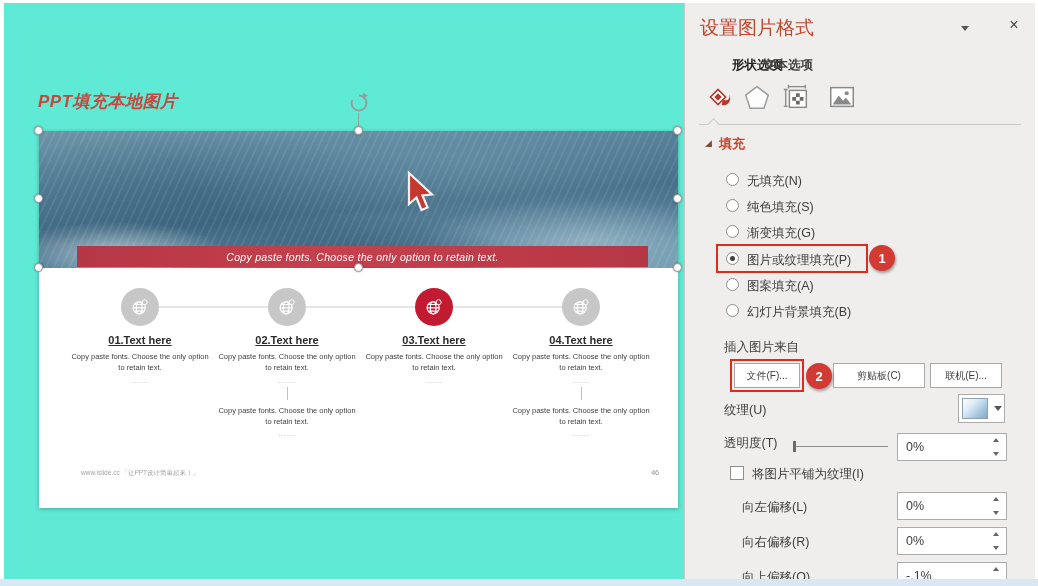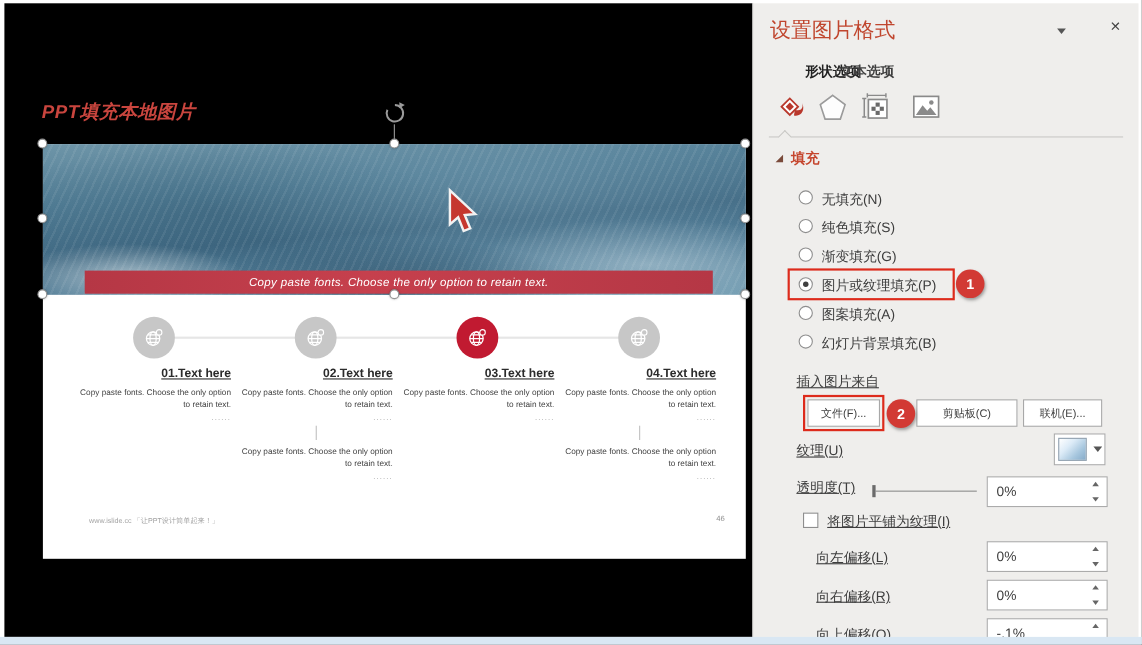--- a/index.html
+++ b/index.html
@@ -1,20 +1,20 @@
 <!DOCTYPE html>
 <html><head>
 <meta charset="utf-8">
 <style>
   * { margin:0; padding:0; box-sizing:border-box; }
   html,body { width:1038px; height:586px; }
   body { position:relative; font-family:"Liberation Sans", sans-serif; background:#fff; overflow:hidden; }
 
   
-  .canvas { position:absolute; left:4px; top:3px; width:680px; height:576px; background:#000000; }
+  .canvas { position:absolute; left:4px; top:3px; width:680px; height:576px; background:#5eead4; }
   .vdivider { position:absolute; left:684px; top:3px; width:1px; height:576px; background:#c7c6c4; }
   .panel { position:absolute; left:685px; top:3px; width:350px; height:576px; background:#efeeec; overflow:hidden; }
   .bottom-strip { position:absolute; left:0; bottom:0; width:100%; height:7px; background:#d9e7f3; }
 
   
   .slide-title { position:absolute; left:34px; top:87px; font-size:17px; font-weight:bold; font-style:italic; color:#c9453e; letter-spacing:.5px; }
   .rotate-stem { position:absolute; left:354px; top:110px; width:1px; height:18px; background:#9a9a9a; }
   .rotate-icon { position:absolute; left:344px; top:89px; }
   .slide { position:absolute; left:35px; top:128px; width:639px; height:377px; background:#fff; box-shadow:0 1px 4px rgba(0,0,0,.28); }
 
@@ -31,21 +31,21 @@
     background:repeating-linear-gradient(115deg, rgba(255,255,255,.07) 0 2px, transparent 2px 7px); }
   .banner { position:absolute; left:38px; top:115px; width:571px; height:21px; z-index:3;
     background:linear-gradient(90deg,#b53745,#c6404d 45%,#b53745); display:flex; align-items:center; justify-content:center; }
   .banner span { color:#fff; font-style:italic; font-size:10.5px; letter-spacing:.3px; }
 
   .handle { position:absolute; width:9px; height:9px; border-radius:50%; background:#fff; border:1px solid #949494; box-shadow:0 0 2px rgba(0,0,0,.35); z-index:5; }
 
   .cursor { position:absolute; left:364px; top:39px; z-index:6; }
 
   .tl-line { position:absolute; left:101px; top:175px; width:441px; height:2px; background:#e6e6e6; }
-  .tl-item { position:absolute; top:157px; width:140px; text-align:right; }
+  .tl-item { position:absolute; top:157px; width:140px; text-align:center; }
   .tl-circle { width:38px; height:38px; border-radius:50%; margin:0 auto; display:flex; align-items:center; justify-content:center; background:#c7c7c7; }
   .tl-circle.red { background:#c11a31; }
   .tl-label { margin-top:8px; font-size:11px; font-weight:bold; color:#2b2b2b; text-decoration:underline; }
   .tl-body { margin-top:5px; font-size:7.5px; line-height:1.5; color:#3f3f3f; }
   .tl-dots { margin-top:3px; font-size:7px; color:#9a9a9a; letter-spacing:1px; }
   .tl-stem { width:1px; height:13px; background:#c0c0c0; margin:3px auto 0; }
   .slide-footer { position:absolute; left:42px; top:338px; font-size:6.5px; color:#a3a3a3; }
   .page-num { position:absolute; left:590px; top:338px; width:30px; text-align:right; font-size:7px; color:#8f8f8f; }
 
   
@@ -63,21 +63,21 @@
   .sec-label { position:absolute; left:34px; top:132px; font-size:13px; font-weight:bold; color:#c5462e; }
 
   .radio-row { position:absolute; left:41px; height:18px; display:flex; cursor:pointer; }
   .radio { width:13px; height:13px; border-radius:50%; border:1px solid #8e8e8e; background:#fff; margin-right:8px; position:relative; flex:none; }
   .radio.on::after { content:""; position:absolute; left:3px; top:3px; width:5px; height:5px; border-radius:50%; background:#3f3f3f; }
   .radio-row span { font-size:12.5px; color:#3d3d3d; white-space:nowrap; }
 
   .ann-box { position:absolute; border:2px solid #dd2b1c; z-index:8; pointer-events:none; }
   .badge { position:absolute; width:26px; height:26px; border-radius:50%; background:#d23a34; box-shadow:1px 2px 3px rgba(0,0,0,.35); color:#fff; font-size:13px; font-weight:bold; display:flex; align-items:center; justify-content:center; z-index:9; }
 
-  .plabel { position:absolute; font-size:12.5px; color:#3d3d3d; white-space:nowrap;text-decoration:underline; }
+  .plabel { position:absolute; font-size:12.5px; color:#3d3d3d; white-space:nowrap; }
   .pbtn { position:absolute; height:25px; background:#fff; border:1px solid #a8a8a8; font-size:10px; color:#3d3d3d; display:flex; align-items:center; justify-content:center; cursor:pointer; white-space:nowrap; }
 
   .tex-ctrl { position:absolute; left:273px; top:391px; width:47px; height:29px; background:#fff; border:1px solid #ababab; display:flex; align-items:center; cursor:pointer; }
   .tex-thumb { width:26px; height:21px; margin-left:3px; border:1px solid #8e9fae;
     background:linear-gradient(135deg,#ffffff 0%,#dcebf7 35%,#a6c6de 70%,#86abc9 100%); }
   .tri-down { width:0; height:0; border-left:4px solid transparent; border-right:4px solid transparent; border-top:5px solid #555; }
   .tex-ctrl .tri-down { margin-left:6px; }
 
   .slider-track { position:absolute; left:111px; top:443px; width:92px; height:1px; background:#8c8c8c; }
   .slider-handle { position:absolute; left:108px; top:438px; width:3px; height:11px; background:#6b6b6b; cursor:pointer; }

